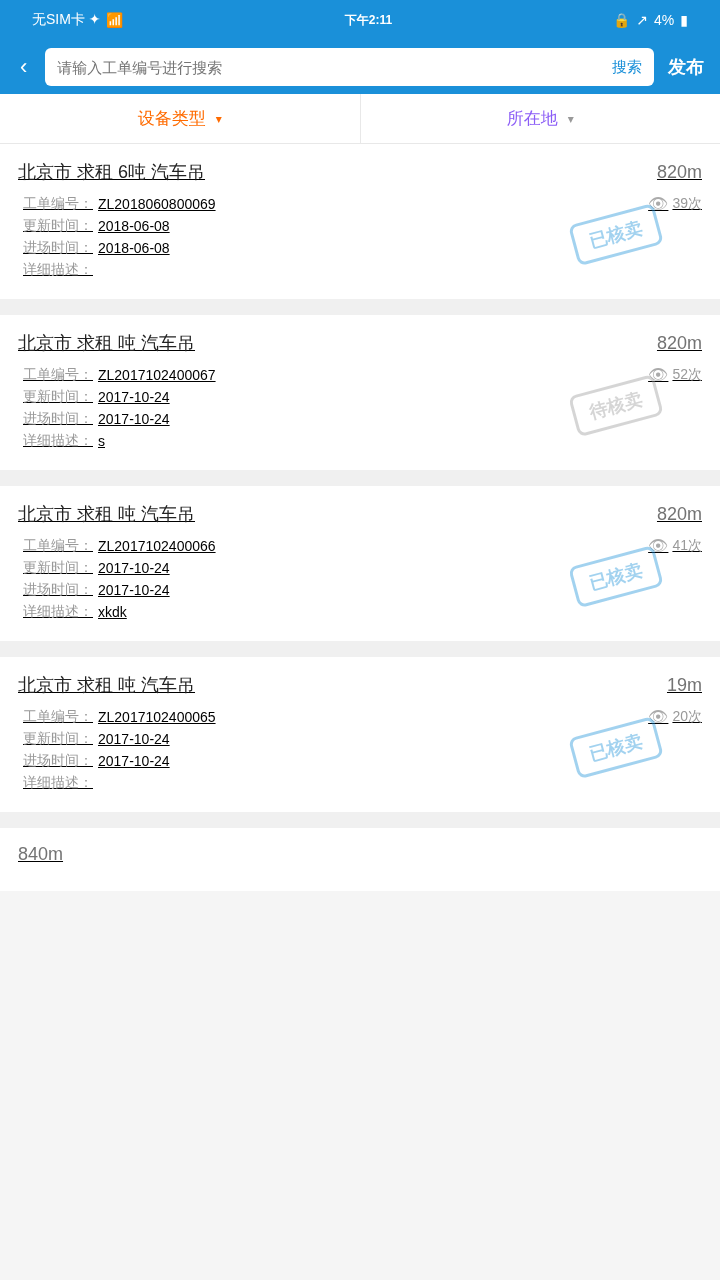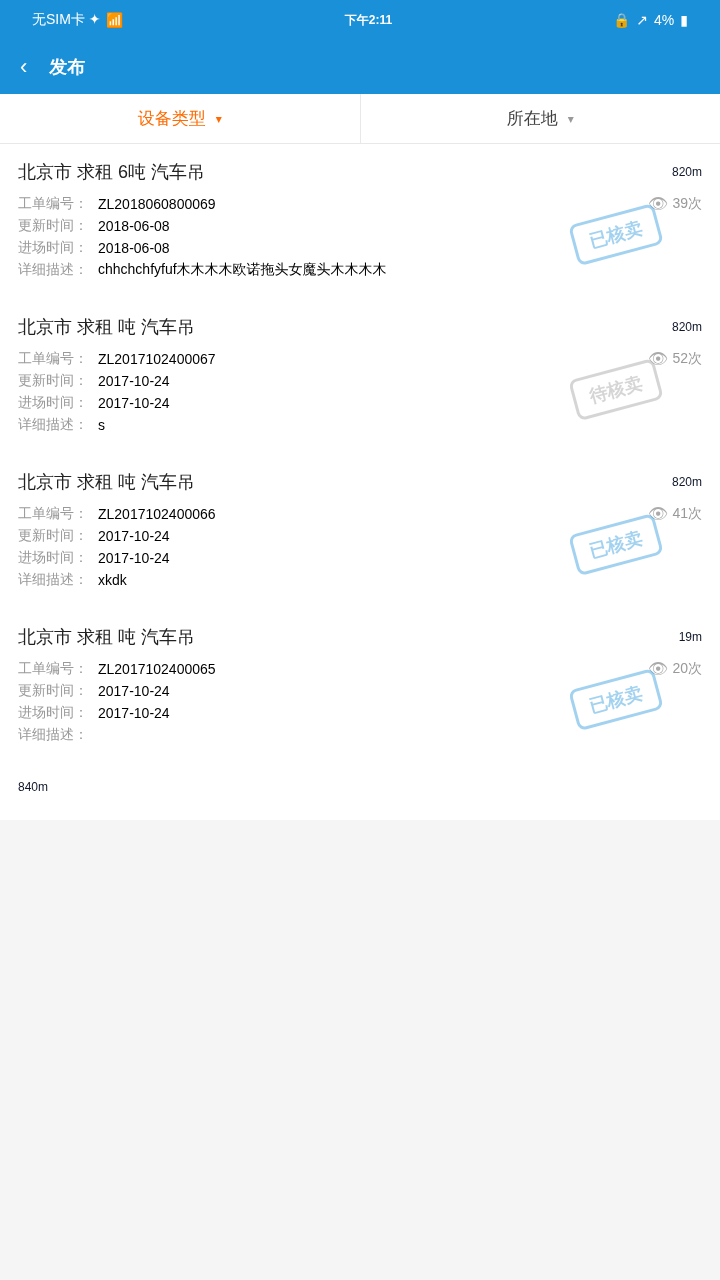--- a/index.html
+++ b/index.html
@@ -97,62 +97,64 @@
     }
     .filter-item:first-child {
       border-right: 1px solid #e8e8e8;
     }
     .filter-label-active {
       color: #ff6b00;
       font-size: 17px;
       font-weight: 500;
     }
     .filter-label {
-      color: #404040;
+      color: #8b5cf6;
       font-size: 17px;
     }
     .filter-arrow {
       font-size: 12px;
       color: #ff6b00;
     }
     .filter-arrow-gray {
       font-size: 12px;
       color: #999;
     }
 
     
     .list-container {
       background: #f0f0f0;
     }
     .list-item {
       background: white;
-      margin-bottom: 0;
+      margin-bottom: 16px;
       padding: 16px 18px;
       position: relative;
+      text-decoration: underline;
     }
     .item-title-row {
       display: flex;
       justify-content: space-between;
       align-items: center;
       margin-bottom: 10px;
     }
     .item-title {
       font-size: 18px;
       color: #222;
       font-weight: 500;
     }
     .item-distance {
-      color: #0f172a;
-      font-size: 12px;
+      color: #737373;
+      font-size: 18px;
     }
     .item-field {
       display: flex;
       align-items: center;
       margin-bottom: 4px;
       font-size: 14px;
+      text-align: center;
     }
     .field-label {
       color: #999;
       white-space: nowrap;
       min-width: 80px;
     }
     .field-value {
       color: #000000;
     }
     .view-row {
@@ -202,20 +204,24 @@
   <div class="status-right">
     <span>🔒</span>
     <span>↗</span>
     <span>4%</span>
     <span>▮</span>
   </div>
 </div>
 
 <div class="nav-bar">
   <span class="nav-back">‹</span>
+  <div class="search-container">
+    <input class="search-input" type="text" placeholder="请输入工单编号进行搜索" style="">
+    <button class="search-btn">搜索</button>
+  </div>
   <span class="nav-publish">发布</span>
 </div>
 
 <div class="filter-bar">
   <div class="filter-item">
     <span class="filter-label-active">设备类型</span>
     <span class="filter-arrow">▾</span>
   </div>
   <div class="filter-item">
     <span class="filter-label">所在地</span>
@@ -241,21 +247,20 @@
     <div class="item-field">
       <span class="field-label">更新时间：</span>
       <span class="field-value">2018-06-08</span>
     </div>
     <div class="item-field">
       <span class="field-label">进场时间：</span>
       <span class="field-value">2018-06-08</span>
     </div>
     <div class="item-field">
       <span class="field-label">详细描述：</span>
-      <span class="field-value">chhchchfyfuf木木木木欧诺拖头女魔头木木木木</span>
     </div>
     <div class="stamp stamp-sold">已核卖</div>
   </div>
     <div class="list-item">
     <div class="item-title-row">
       <span class="item-title">北京市 求租 吨 汽车吊</span>
       <span class="item-distance">820m</span>
     </div>
     <div class="item-field">
       <span class="field-label">工单编号：</span>

